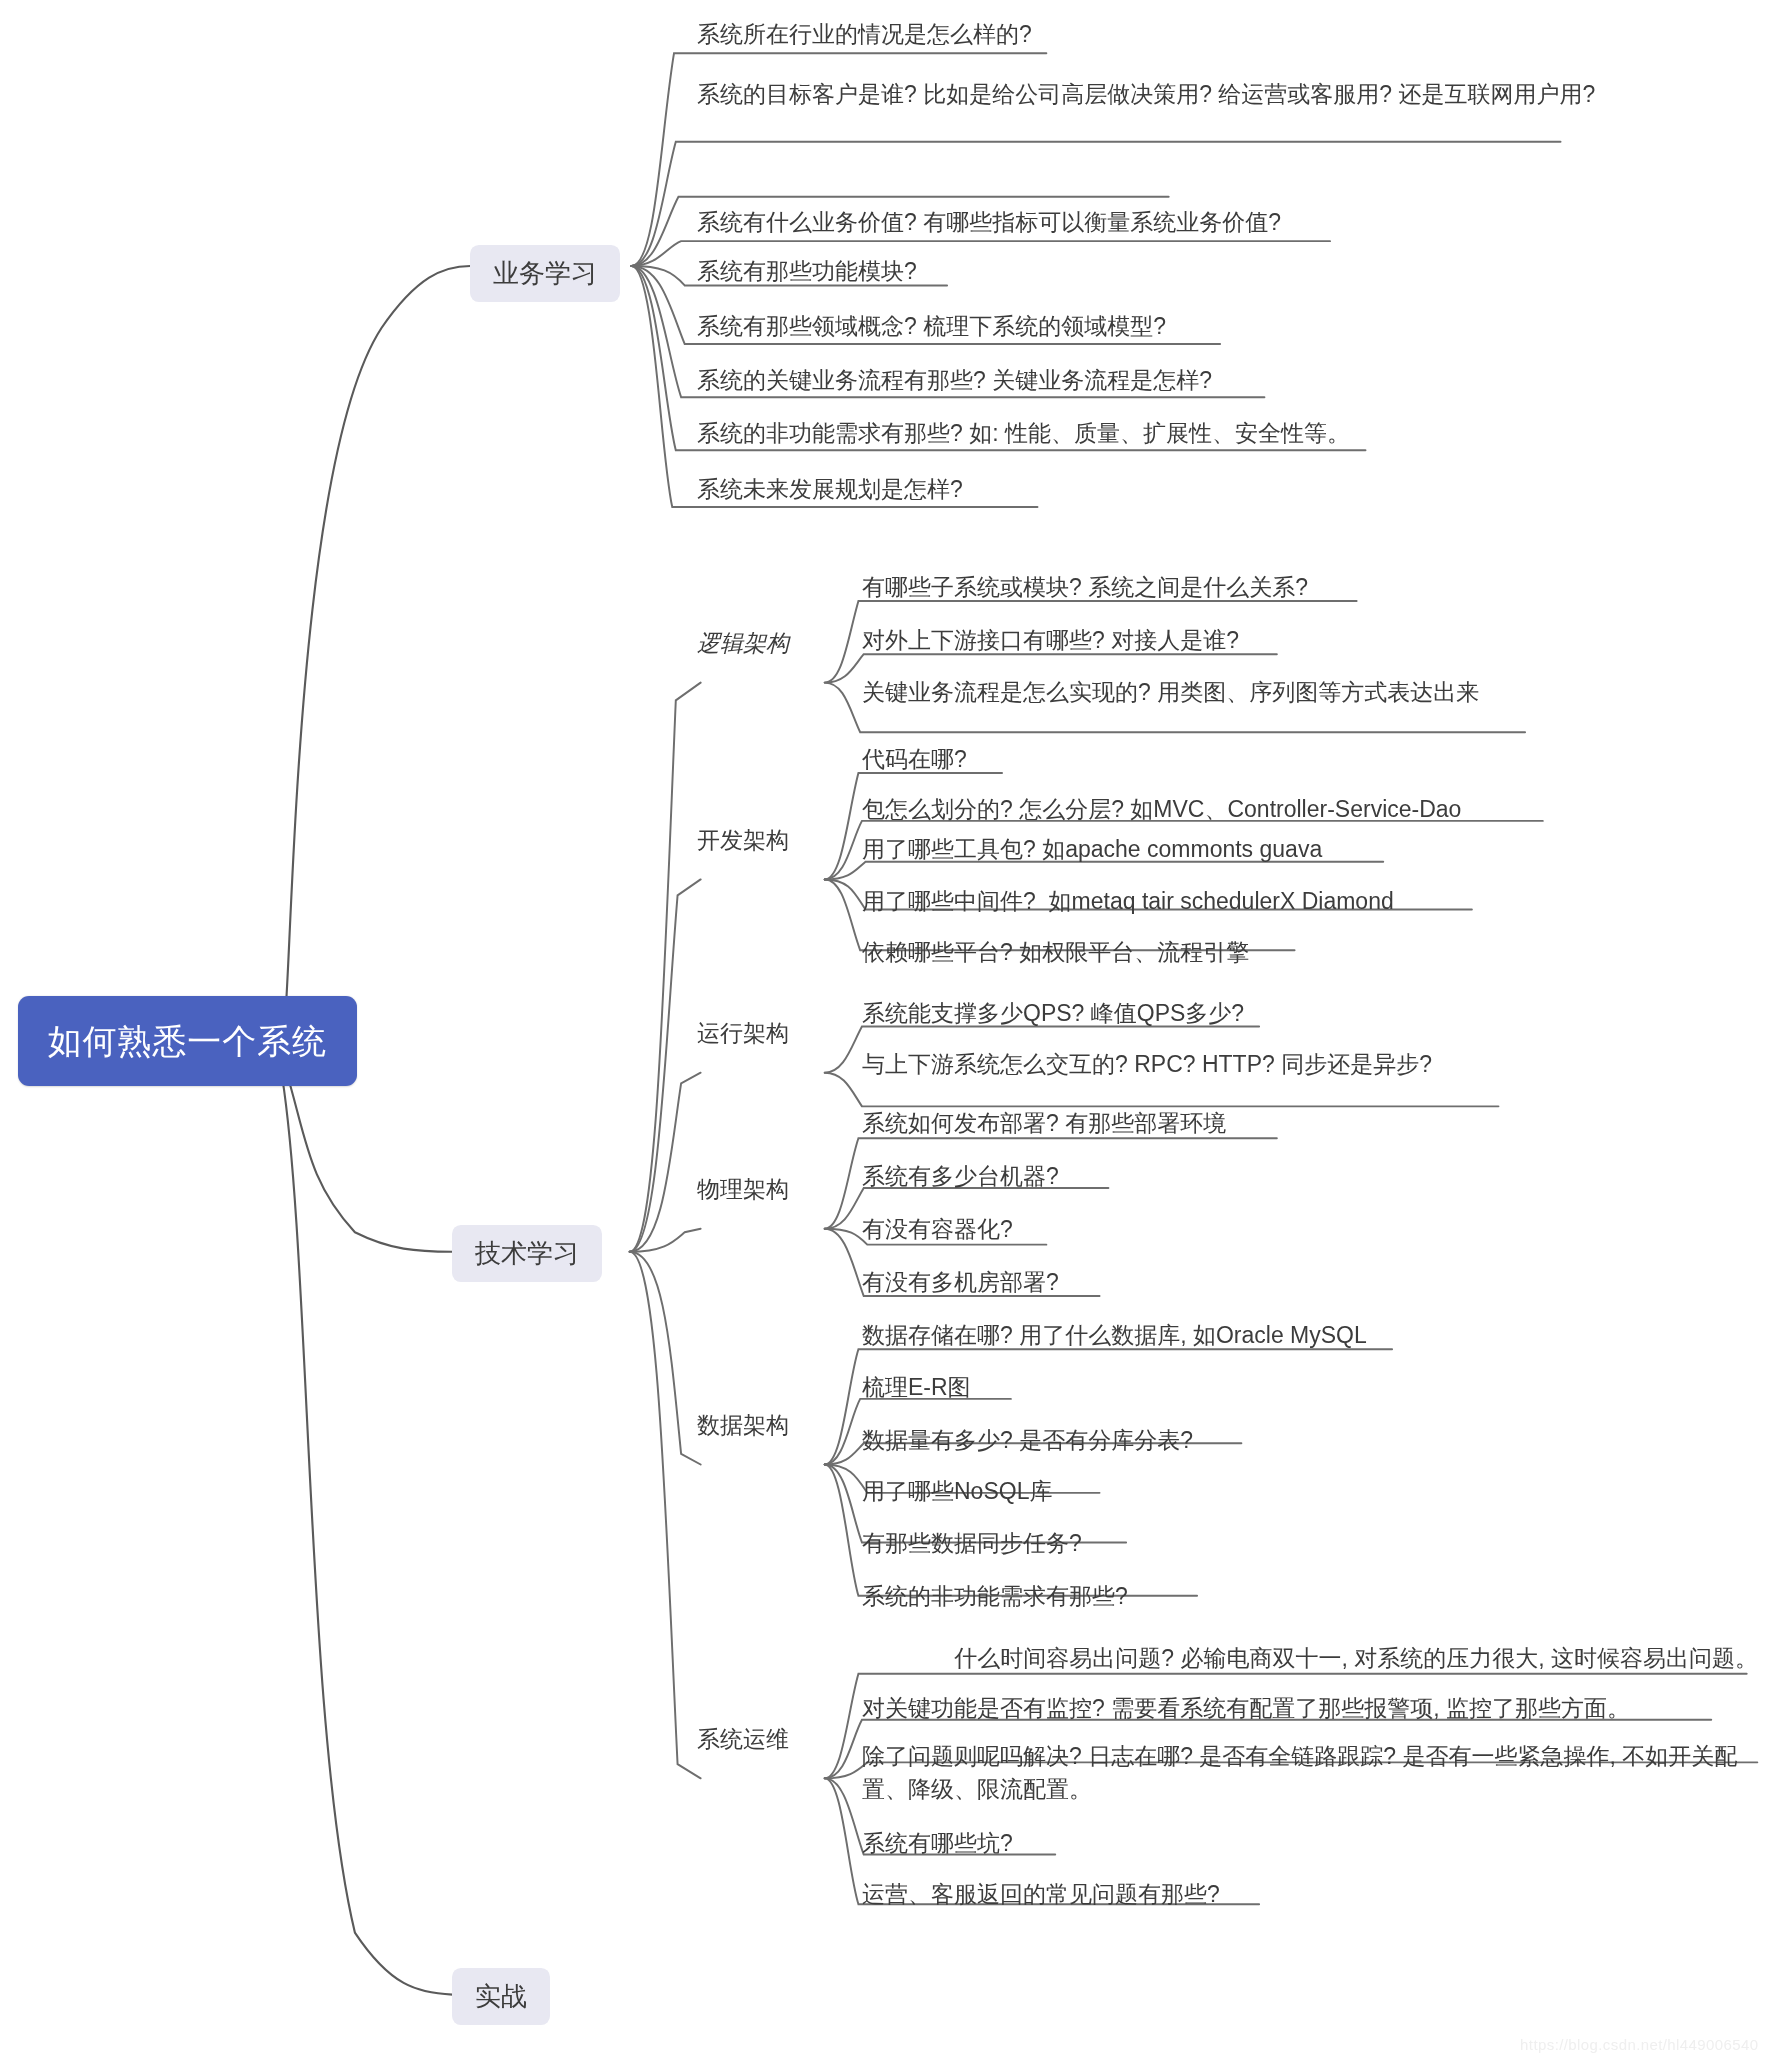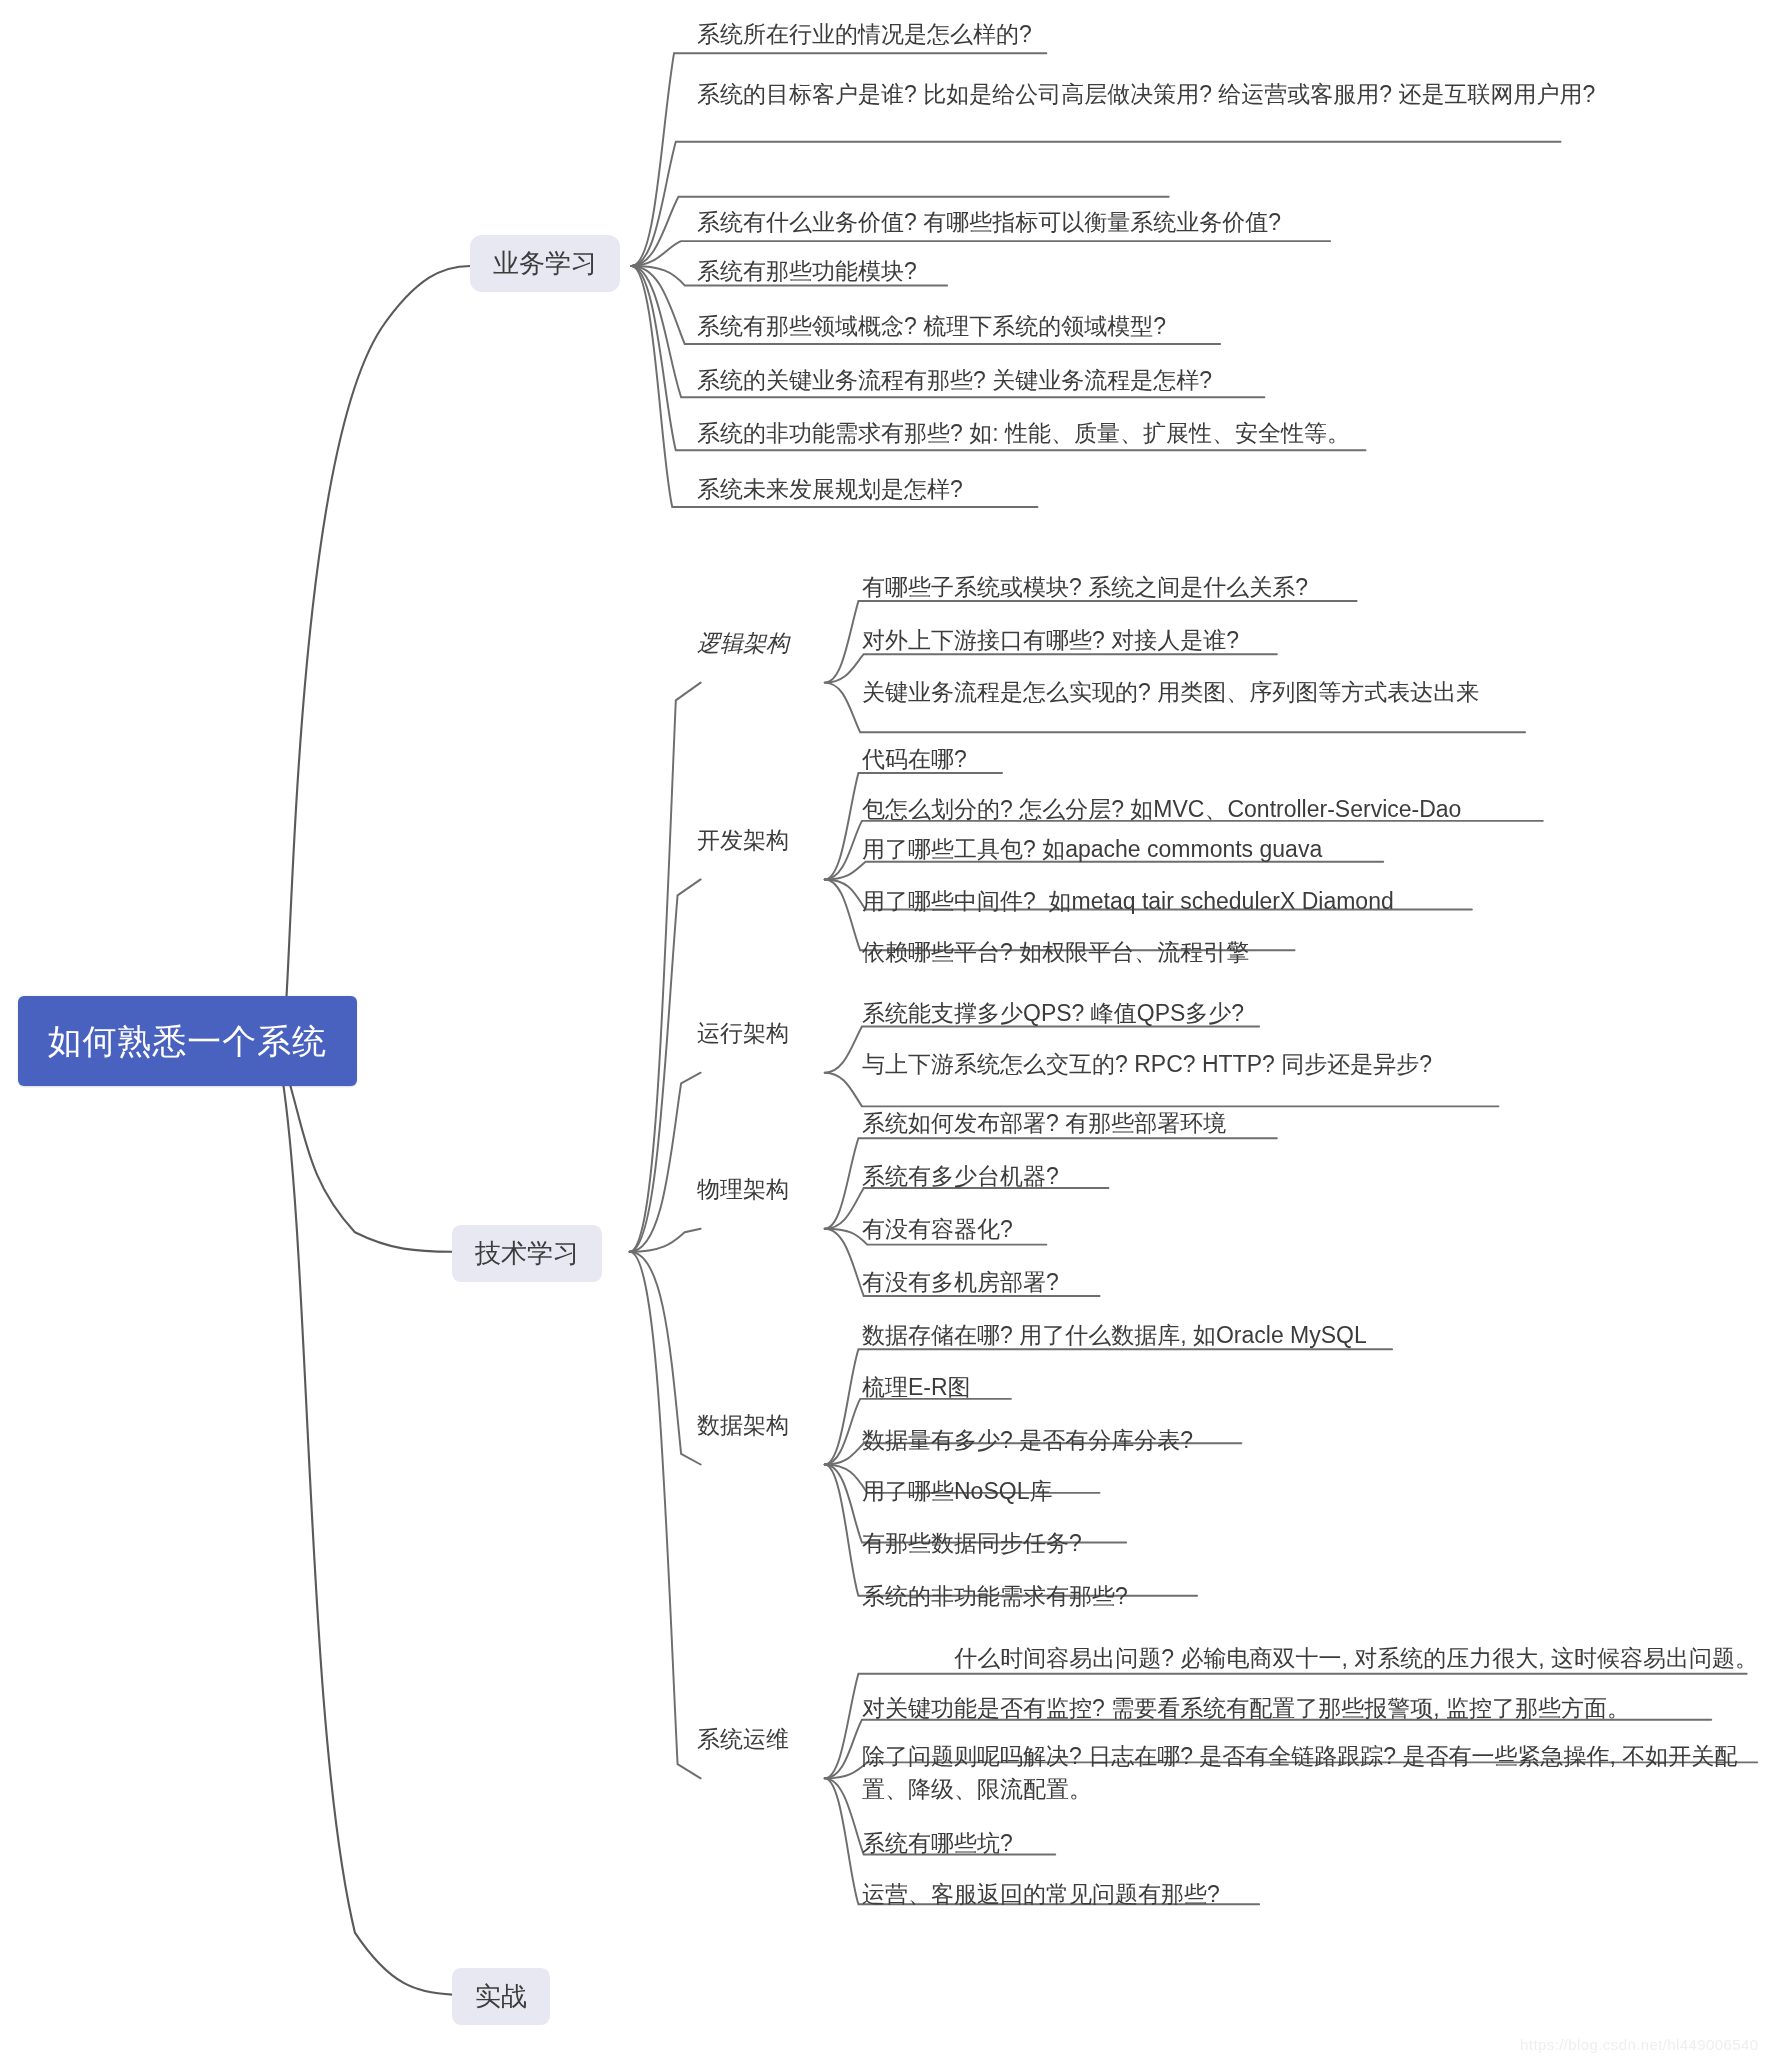--- a/index.html
+++ b/index.html
@@ -10,21 +10,21 @@
     width:1778px;height:2062px;
     position:relative;overflow:hidden;
   }
   #canvas{position:absolute;left:0;top:0;width:1778px;height:2062px;}
   svg#wires{position:absolute;left:0;top:0;width:1778px;height:2062px;pointer-events:none;}
   .node{position:absolute;white-space:pre;}
 
   
   .root{
     background:#4a62bf;color:#ffffff;
-    border-radius:6px;
+    border-radius:11px;
     font-size:34px;line-height:1.3;
     padding:23px 30px;
     letter-spacing:0.9px;
     box-shadow:0 0.9px 1.8px rgba(0,0,0,.15);
   }
   
   .lvl1{
     background:#e8e8f2;color:#3c3c3c;
     border-radius:8.9px;
     font-size:26px;line-height:1.25;
@@ -123,21 +123,21 @@
       <path d="M 930 2006 C 950 2006 956 1930 968 1888 L 1970 1888"></path>
       <path d="M 930 2006 C 954 2006 960 1962 972 1940 L 1930 1940"></path>
       <path d="M 930 2006 C 958 2006 966 1998 978 1988 L 1982 1988"></path>
       <path d="M 930 2006 C 954 2006 962 2060 974 2092 L 1190 2092"></path>
       <path d="M 930 2006 C 950 2006 956 2110 968 2148 L 1420 2148"></path>
     </g>
   </svg>
 
   <div class="node root" style="left:17.7px;top:996px;">如何熟悉一个系统</div>
 
-  <div class="node lvl1" style="left:470px;top:235px;border-radius:12px;">业务学习</div>
+  <div class="node lvl1" style="left:470px;top:245px;">业务学习</div>
   <div class="node lvl1" style="left:452px;top:1225px;">技术学习</div>
   <div class="node lvl1" style="left:452px;top:1968px;">实战</div>
 
   <div class="node leaf" style="left:697px;top:17.7px;width:567px;">系统所在行业的情况是怎么样的?</div>
   <div class="node leaf wrap" style="left:697px;top:78px;width:1064px;">系统的目标客户是谁? 比如是给公司高层做决策用? 给运营或客服用? 还是互联网用户用?</div>
   <div class="node leaf" style="left:697px;top:206px;width:798px;">系统有什么业务价值? 有哪些指标可以衡量系统业务价值?</div>
   <div class="node leaf" style="left:697px;top:255px;width:497px;">系统有那些功能模块?</div>
   <div class="node leaf" style="left:697px;top:310px;width:763px;">系统有那些领域概念? 梳理下系统的领域模型?</div>
   <div class="node leaf" style="left:697px;top:364px;width:798px;">系统的关键业务流程有那些? 关键业务流程是怎样?</div>
   <div class="node leaf" style="left:697px;top:417px;width:887px;">系统的非功能需求有那些? 如: 性能、质量、扩展性、安全性等。</div>

